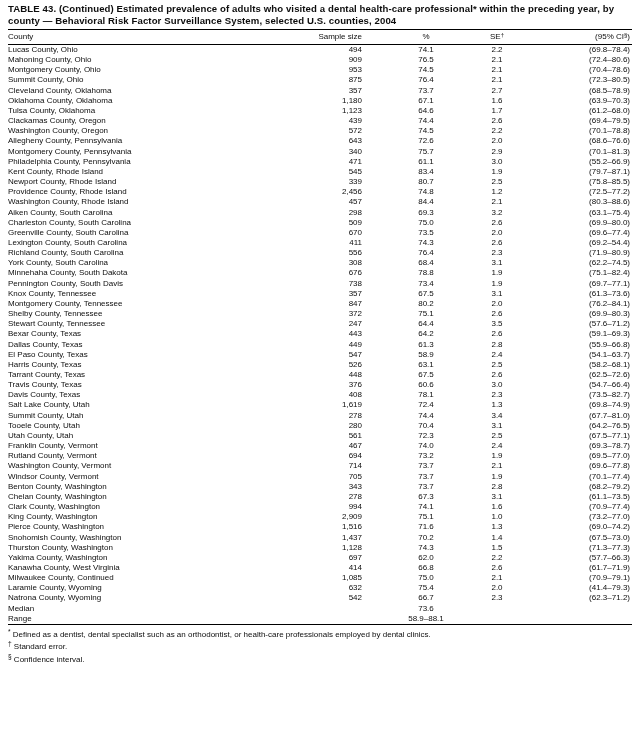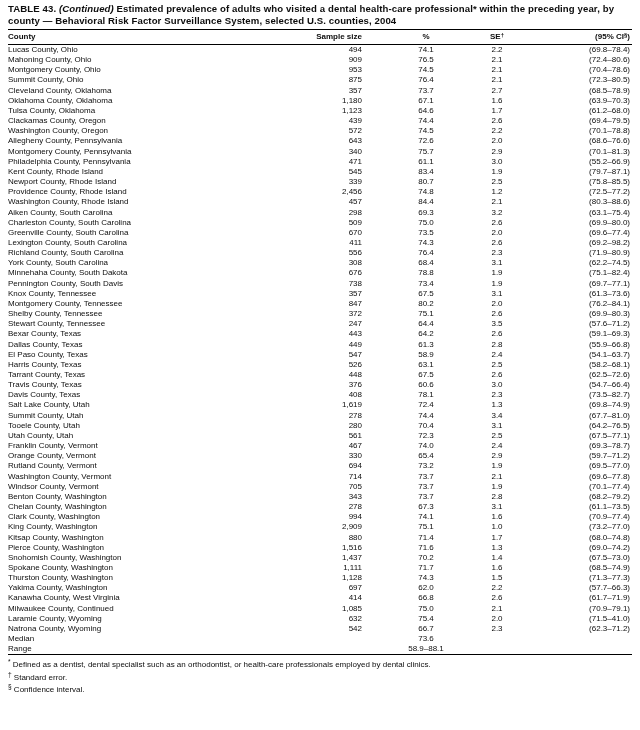--- a/index.html
+++ b/index.html
@@ -12,38 +12,38 @@
   }
   .page { padding: 3px 8px 0 8px; }
 
   .title {
     font-size: 9.6px;
     line-height: 11.5px;
     font-weight: bold;
     letter-spacing: 0.1px;
     margin-bottom: 3px;
   }
-  .title .continued { font-style: italic; }
+  .title .continued { }
 
   table.data {
     width: 624px;
     border-collapse: collapse;
     table-layout: fixed;
     border-top: 1.4px solid #000;
     border-bottom: 1.4px solid #000;
   }
   col.c-county { width: 290px; }
   col.c-sample { width: 92px; }
   col.c-pct    { width: 72px; }
   col.c-se     { width: 70px; }
   col.c-ci     { width: 100px; }
 
   thead th {
     font-size: 8px;
-    font-weight: bold;
+    font-weight: normal;
     padding: 2px 0 3px 0;
     border-bottom: 1.2px solid #000;
     white-space: nowrap;
   }
   tbody td {
     font-size: 8px;
     line-height: 10.15px;
     height: 10.15px;
     padding: 0;
     white-space: nowrap;
@@ -220,21 +220,21 @@
           <td class="col-sample">670</td>
           <td class="col-pct">73.5</td>
           <td class="col-se">2.0</td>
           <td class="col-ci">(69.6–77.4)</td>
         </tr>
         <tr>
           <td class="col-county">Lexington County, South Carolina</td>
           <td class="col-sample">411</td>
           <td class="col-pct">74.3</td>
           <td class="col-se">2.6</td>
-          <td class="col-ci">(69.2–98.2)</td>
+          <td class="col-ci">(69.2–54.4)</td>
         </tr>
         <tr>
           <td class="col-county">Richland County, South Carolina</td>
           <td class="col-sample">556</td>
           <td class="col-pct">76.4</td>
           <td class="col-se">2.3</td>
           <td class="col-ci">(71.9–80.9)</td>
         </tr>
         <tr>
           <td class="col-county">York County, South Carolina</td>
@@ -363,27 +363,20 @@
           <td class="col-ci">(67.5–77.1)</td>
         </tr>
         <tr>
           <td class="col-county">Franklin County, Vermont</td>
           <td class="col-sample">467</td>
           <td class="col-pct">74.0</td>
           <td class="col-se">2.4</td>
           <td class="col-ci">(69.3–78.7)</td>
         </tr>
         <tr>
-          <td class="col-county">Orange County, Vermont</td>
-          <td class="col-sample">330</td>
-          <td class="col-pct">65.4</td>
-          <td class="col-se">2.9</td>
-          <td class="col-ci">(59.7–71.2)</td>
-        </tr>
-        <tr>
           <td class="col-county">Rutland County, Vermont</td>
           <td class="col-sample">694</td>
           <td class="col-pct">73.2</td>
           <td class="col-se">1.9</td>
           <td class="col-ci">(69.5–77.0)</td>
         </tr>
         <tr>
           <td class="col-county">Washington County, Vermont</td>
           <td class="col-sample">714</td>
           <td class="col-pct">73.7</td>
@@ -419,48 +412,34 @@
           <td class="col-ci">(70.9–77.4)</td>
         </tr>
         <tr>
           <td class="col-county">King County, Washington</td>
           <td class="col-sample">2,909</td>
           <td class="col-pct">75.1</td>
           <td class="col-se">1.0</td>
           <td class="col-ci">(73.2–77.0)</td>
         </tr>
         <tr>
-          <td class="col-county">Kitsap County, Washington</td>
-          <td class="col-sample">880</td>
-          <td class="col-pct">71.4</td>
-          <td class="col-se">1.7</td>
-          <td class="col-ci">(68.0–74.8)</td>
-        </tr>
-        <tr>
           <td class="col-county">Pierce County, Washington</td>
           <td class="col-sample">1,516</td>
           <td class="col-pct">71.6</td>
           <td class="col-se">1.3</td>
           <td class="col-ci">(69.0–74.2)</td>
         </tr>
         <tr>
           <td class="col-county">Snohomish County, Washington</td>
           <td class="col-sample">1,437</td>
           <td class="col-pct">70.2</td>
           <td class="col-se">1.4</td>
           <td class="col-ci">(67.5–73.0)</td>
         </tr>
         <tr>
-          <td class="col-county">Spokane County, Washington</td>
-          <td class="col-sample">1,111</td>
-          <td class="col-pct">71.7</td>
-          <td class="col-se">1.6</td>
-          <td class="col-ci">(68.5–74.9)</td>
-        </tr>
-        <tr>
           <td class="col-county">Thurston County, Washington</td>
           <td class="col-sample">1,128</td>
           <td class="col-pct">74.3</td>
           <td class="col-se">1.5</td>
           <td class="col-ci">(71.3–77.3)</td>
         </tr>
         <tr>
           <td class="col-county">Yakima County, Washington</td>
           <td class="col-sample">697</td>
           <td class="col-pct">62.0</td>
@@ -479,21 +458,21 @@
           <td class="col-sample">1,085</td>
           <td class="col-pct">75.0</td>
           <td class="col-se">2.1</td>
           <td class="col-ci">(70.9–79.1)</td>
         </tr>
         <tr>
           <td class="col-county">Laramie County, Wyoming</td>
           <td class="col-sample">632</td>
           <td class="col-pct">75.4</td>
           <td class="col-se">2.0</td>
-          <td class="col-ci">(71.5–41.0)</td>
+          <td class="col-ci">(41.4–79.3)</td>
         </tr>
         <tr>
           <td class="col-county">Natrona County, Wyoming</td>
           <td class="col-sample">542</td>
           <td class="col-pct">66.7</td>
           <td class="col-se">2.3</td>
           <td class="col-ci">(62.3–71.2)</td>
         </tr>
         <tr>
           <td class="col-county">Median</td>

